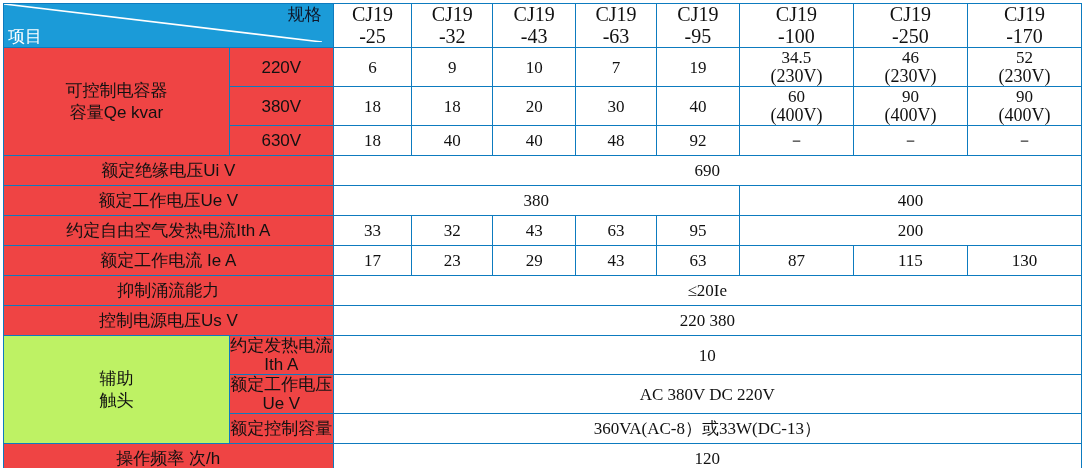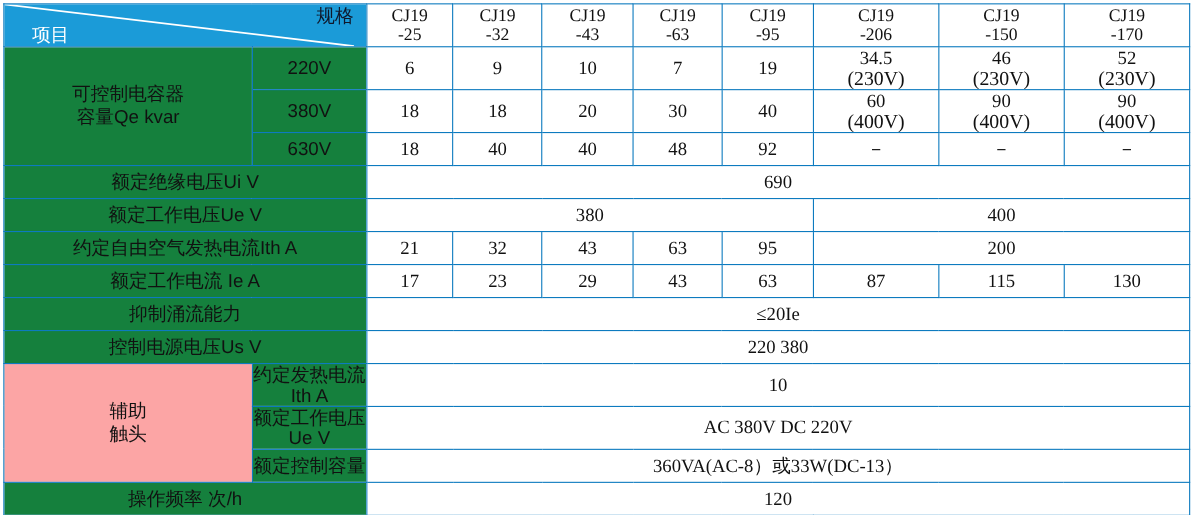--- a/index.html
+++ b/index.html
@@ -28,73 +28,73 @@
     text-align: center;
     vertical-align: middle;
     font-size: 17px;
     color: #111111;
     padding: 0;
     height: 29px;
     line-height: 1.12;
     overflow: hidden;
   }
   td.hdr {
-    background: #15803d;
+    background: #ef4444;
     color: #ffffff;
     font-size: 17px;
     font-family: "Liberation Sans", "DejaVu Sans", sans-serif;
   }
   td.data {
     background: #ffffff;
   }
   .sub {
     font-size: 18px;
     display: block;
     line-height: 1.05;
   }
   .model {
-    font-size: 16px;
+    font-size: 20px;
     line-height: 1.08;
     display: block;
     font-family: "Liberation Serif", "DejaVu Serif", serif;
   }
   
   td.corner {
     position: relative;
     background: #1b9bd8;
     padding: 0;
   }
   td.corner .diag {
     position: absolute;
     left: 0; top: 0; right: 0; bottom: 0;
     overflow: hidden;
   }
   td.corner .diag svg { display: block; }
   td.corner .lbl-left {
     position: absolute;
-    left: 25px;
+    left: 4px;
     bottom: 1px;
     color: #ffffff;
     font-size: 17px;
     font-family: "Liberation Sans", "DejaVu Sans", sans-serif;
   }
   td.corner .lbl-right {
     position: absolute;
     right: 11px;
     top: 1px;
     color: #0f172a;
     font-size: 17px;
     font-family: "Liberation Sans", "DejaVu Sans", sans-serif;
   }
   .twoline {
     display: block;
     line-height: 1.25;
   }
   td.vert-label {
-    background: #fca5a5;
+    background: #bef264;
     color: #ffffff;
     font-size: 17px;
     font-family: "Liberation Sans", "DejaVu Sans", sans-serif;
     line-height: 1.5;
     margin-left: 22px;
   }
   .sup { font-size: 11px; vertical-align: super; }
 </style>
 </head>
 <body>
@@ -140,25 +140,25 @@
         <td class="data">
           <span class="model">CJ19</span>
           <span class="model">-63</span>
         </td>
         <td class="data">
           <span class="model">CJ19</span>
           <span class="model">-95</span>
         </td>
         <td class="data">
           <span class="model">CJ19</span>
-          <span class="model">-206</span>
-        </td>
-        <td class="data">
-          <span class="model">CJ19</span>
-          <span class="model">-150</span>
+          <span class="model">-100</span>
+        </td>
+        <td class="data">
+          <span class="model">CJ19</span>
+          <span class="model">-250</span>
         </td>
         <td class="data">
           <span class="model">CJ19</span>
           <span class="model">-170</span>
         </td>
       </tr>
 
       <tr>
         <td class="hdr" rowspan="3">
           <span class="twoline">可控制电容器</span>
@@ -223,21 +223,21 @@
       </tr>
 
       <tr>
         <td class="hdr" colspan="2">额定工作电压Ue  V</td>
         <td class="data" colspan="5">380</td>
         <td class="data" colspan="3">400</td>
       </tr>
 
       <tr>
         <td class="hdr" colspan="2">约定自由空气发热电流Ith A</td>
-        <td class="data">21</td>
+        <td class="data">33</td>
         <td class="data">32</td>
         <td class="data">43</td>
         <td class="data">63</td>
         <td class="data">95</td>
         <td class="data" colspan="3">200</td>
       </tr>
 
       <tr>
         <td class="hdr" colspan="2">额定工作电流  Ie  A</td>
         <td class="data">17</td>

